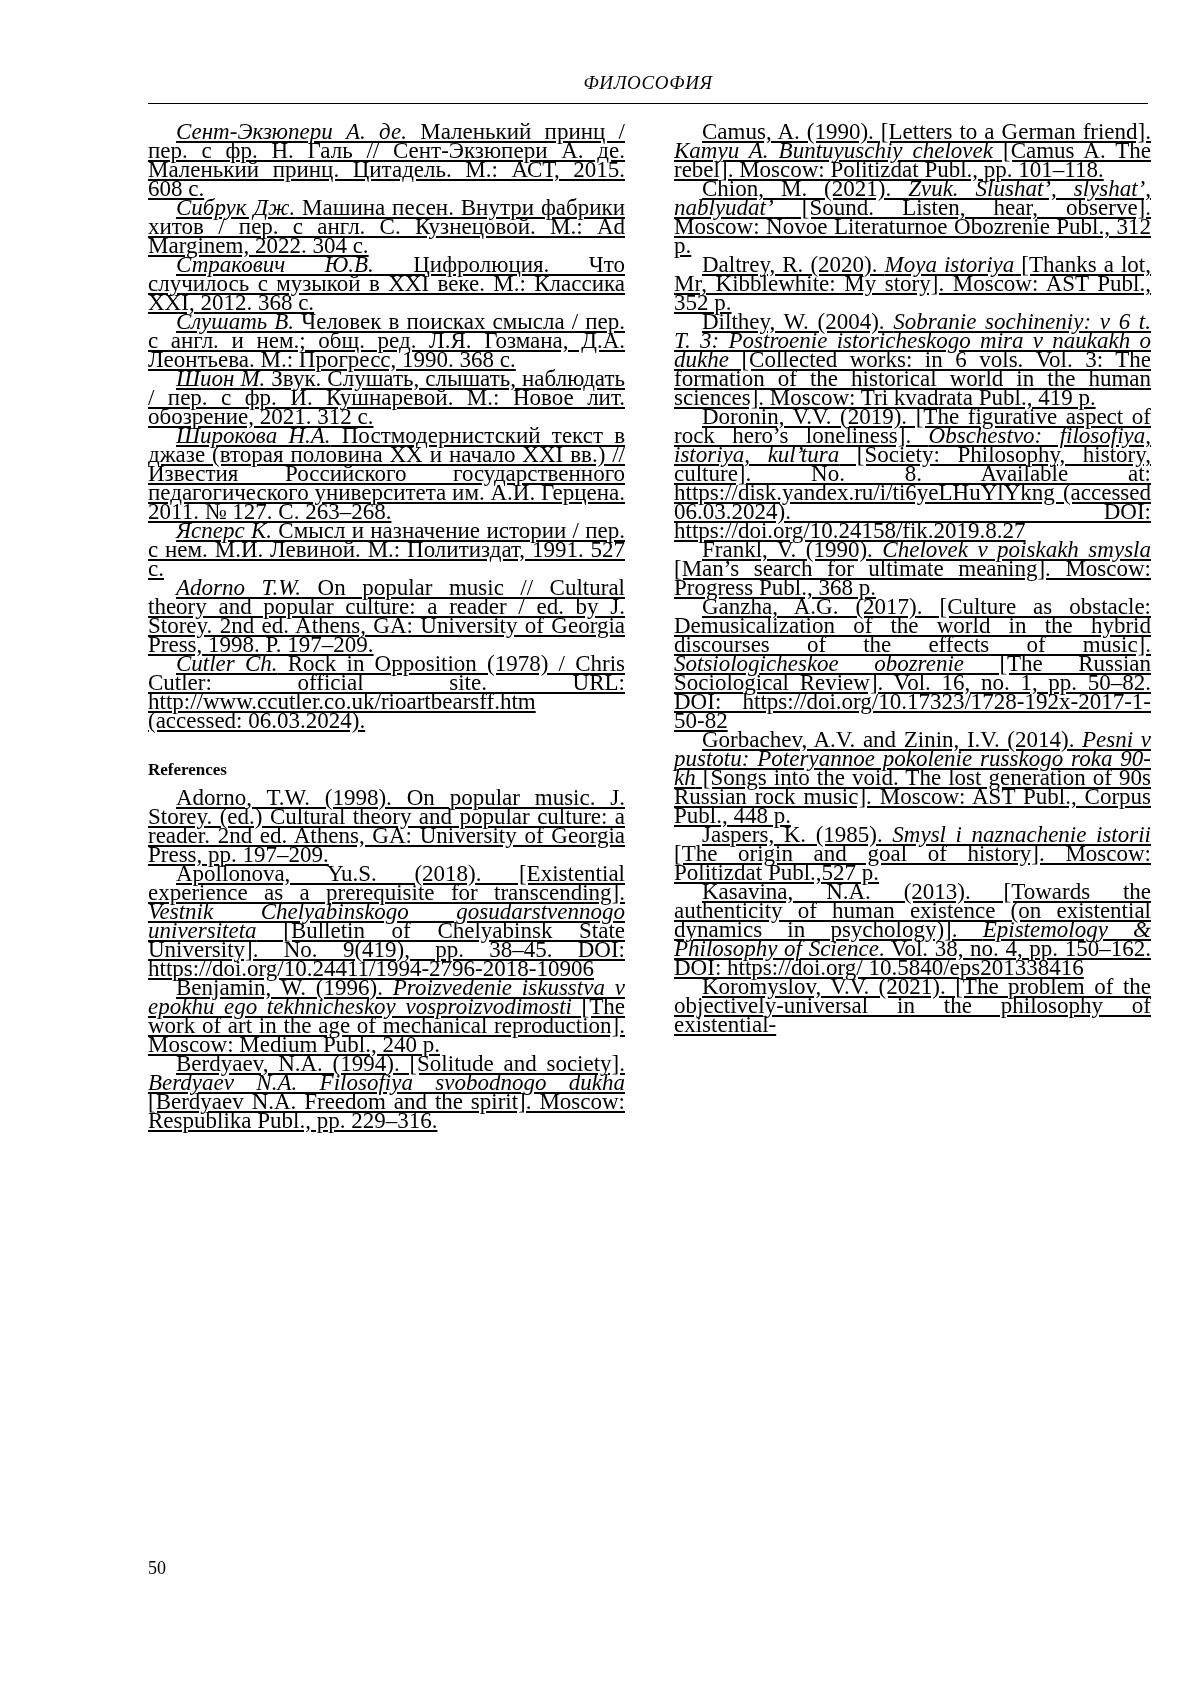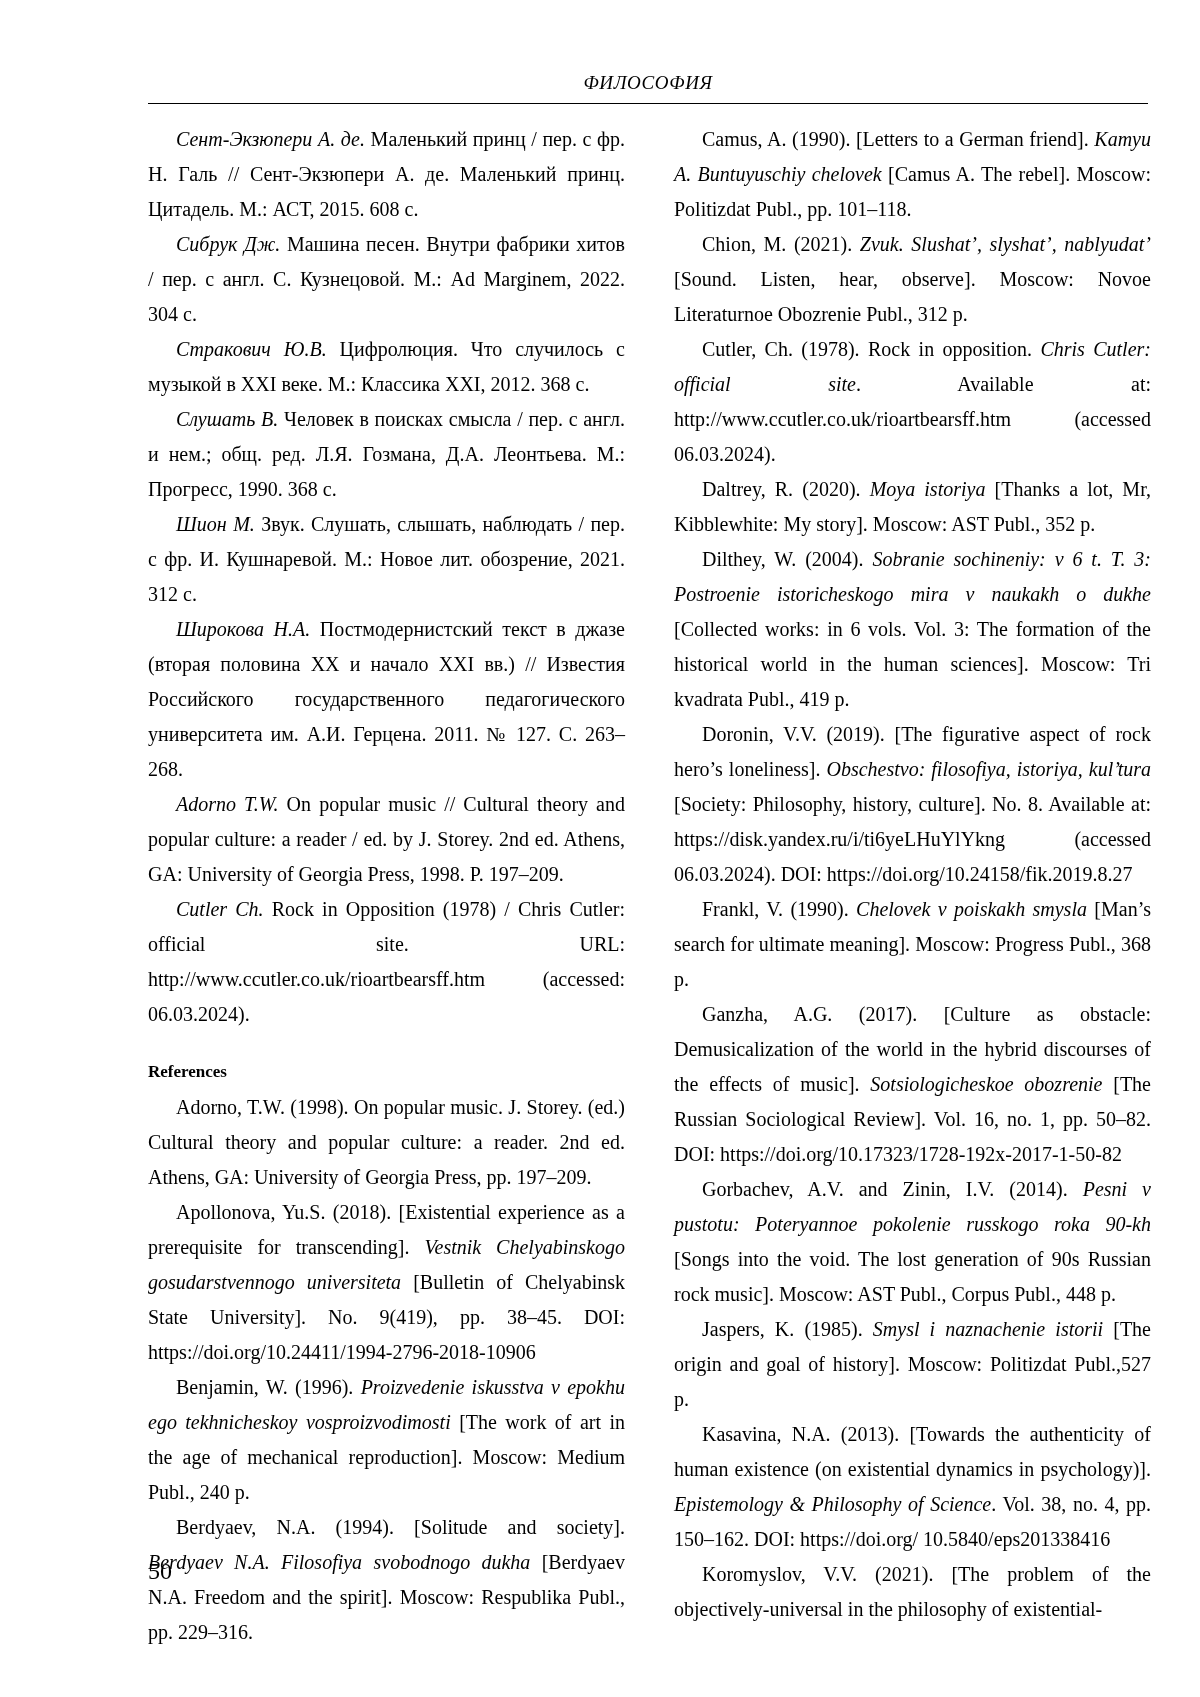--- a/index.html
+++ b/index.html
@@ -48,38 +48,39 @@
     width: 1003px;
     display: flex;
     gap: 49px;
   }
   .col {
     width: 477px;
   }
   p.ref {
     margin: 0;
     text-indent: 28px;
-    font-size: 20px;
-    line-height: 35px;
+    font-size: 23px;
+    line-height: 19px;
     text-align: justify;
     text-justify: inter-word;
     hyphens: none;
+    text-decoration: underline;
   }
   .it { font-style: italic; }
   h2.section {
     margin: 26px 0 4px 0;
     font-size: 17px;
     font-weight: bold;
     line-height: 27.6px;
   }
   .folio {
     position: absolute;
     left: 100px;
     top: 1558px;
-    font-size: 24px;
+    font-size: 18px;
   }
   
   p.ref { overflow-wrap: break-word; word-break: normal; }
 </style>
 </head>
 <body>
 
 <div class="page">
 
   <div class="running-head">ФИЛОСОФИЯ</div>
@@ -88,20 +89,21 @@
   <div class="columns">
 
     <div class="col">
 
       <p class="ref"><span class="it">Сент-Экзюпери А. де.</span><span> Маленький принц / пер. с фр. Н. Галь // Сент-Экзюпери А. де. Маленький принц. Цитадель. М.: АСТ, 2015. 608 с.</span></p>
       <p class="ref"><span class="it">Сибрук Дж.</span><span> Машина песен. Внутри фабрики хитов / пер. с англ. С. Кузнецовой. М.: Ad Marginem, 2022. 304 с.</span></p>
       <p class="ref"><span class="it">Стракович Ю.В.</span><span> Цифролюция. Что случилось с музыкой в XXI веке. М.: Классика XXI, 2012. 368 с.</span></p>
       <p class="ref"><span class="it">Слушать В.</span><span> Человек в поисках смысла / пер. с англ. и нем.; общ. ред. Л.Я. Гозмана, Д.А. Леонтьева. М.: Прогресс, 1990. 368 с.</span></p>
       <p class="ref"><span class="it">Шион М.</span><span> Звук. Слушать, слышать, наблюдать / пер. с фр. И. Кушнаревой. М.: Новое лит. обозрение, 2021. 312 с.</span></p>
       <p class="ref"><span class="it">Широкова Н.А.</span><span> Постмодернистский текст в джазе (вторая половина XX и начало XXI вв.) // Известия Российского государственного педагогического университета им. А.И. Герцена. 2011. № 127. С. 263–268.</span></p>
+      <p class="ref"><span class="it">Ясперс К.</span><span> Смысл и назначение истории / пер. с нем. М.И. Левиной. М.: Политиздат, 1991. 527 с.</span></p>
       <p class="ref"><span class="it">Adorno T.W.</span><span> On popular music // Cultural theory and popular culture: a reader / ed. by J. Storey. 2nd ed. Athens, GA: University of Georgia Press, 1998. P. 197–209.</span></p>
       <p class="ref"><span class="it">Cutler Ch.</span><span> Rock in Opposition (1978) / Chris Cutler: official site. URL: http://www.ccutler.co.uk/rioartbearsff.htm (accessed: 06.03.2024).</span></p>
 
       <h2 class="section">References</h2>
 
       <p class="ref"><span>Adorno, T.W. (1998). On popular music. J. Storey. (ed.) Cultural theory and popular culture: a reader. 2nd ed. Athens, GA: University of Georgia Press, pp. 197–209.</span></p>
 
       <p class="ref"><span>Apollonova, Yu.S. (2018). [Existential experience as a prerequisite for transcending]. </span><span class="it">Vestnik Chelyabinskogo gosudarstvennogo universiteta</span><span> [Bulletin of Chelyabinsk State University]. No. 9(419), pp. 38–45. DOI: https://doi.org/10.24411/1994-2796-2018-10906</span></p>
 
       <p class="ref"><span>Benjamin, W. (1996). </span><span class="it">Proizvedenie iskusstva v epokhu ego tekhnicheskoy vosproizvodimosti</span><span> [The work of art in the age of mechanical reproduction]. Moscow: Medium Publ., 240 p.</span></p>
@@ -109,21 +111,20 @@
       <p class="ref"><span>Berdyaev, N.A. (1994). [Solitude and society]. </span><span class="it">Berdyaev N.A. Filosofiya svobodnogo dukha</span><span> [Berdyaev N.A. Freedom and the spirit]. Moscow: Respublika Publ., pp. 229–316.</span></p>
 
     </div>
 
     <div class="col">
 
       <p class="ref"><span>Camus, A. (1990). [Letters to a German friend]. </span><span class="it">Kamyu A. Buntuyuschiy chelovek</span><span> [Camus A. The rebel]. Moscow: Politizdat Publ., pp. 101–118.</span></p>
 
       <p class="ref"><span>Chion, M. (2021). </span><span class="it">Zvuk. Slushat’, slyshat’, nablyudat’</span><span> [Sound. Listen, hear, observe]. Moscow: Novoe Literaturnoe Obozrenie Publ., 312 p.</span></p>
 
-      <p class="ref"><span>Cutler, Ch. (1978). Rock in opposition. </span><span class="it">Chris Cutler: official site</span><span>. Available at: http://www.ccutler.co.uk/rioartbearsff.htm (accessed 06.03.2024).</span></p>
 
       <p class="ref"><span>Daltrey, R. (2020). </span><span class="it">Moya istoriya</span><span> [Thanks a lot, Mr, Kibblewhite: My story]. Moscow: AST Publ., 352 p.</span></p>
 
       <p class="ref"><span>Dilthey, W. (2004). </span><span class="it">Sobranie sochineniy: v 6 t. T. 3: Postroenie istoricheskogo mira v naukakh o dukhe</span><span> [Collected works: in 6 vols. Vol. 3: The formation of the historical world in the human sciences]. Moscow: Tri kvadrata Publ., 419 p.</span></p>
 
       <p class="ref"><span>Doronin, V.V. (2019). [The figurative aspect of rock hero’s loneliness]. </span><span class="it">Obschestvo: filosofiya, istoriya, kul’tura</span><span> [Society: Philosophy, history, culture]. No. 8. Available at: https://disk.yandex.ru/i/ti6yeLHuYlYkng (accessed 06.03.2024). DOI: https://doi.org/10.24158/fik.2019.8.27</span></p>
 
       <p class="ref"><span>Frankl, V. (1990). </span><span class="it">Chelovek v poiskakh smysla</span><span> [Man’s search for ultimate meaning]. Moscow: Progress Publ., 368 p.</span></p>
 
       <p class="ref"><span>Ganzha, A.G. (2017). [Culture as obstacle: Demusicalization of the world in the hybrid discourses of the effects of music]. </span><span class="it">Sotsiologicheskoe obozrenie</span><span> [The Russian Sociological Review]. Vol. 16, no. 1, pp. 50–82. DOI: https://doi.org/10.17323/1728-192x-2017-1-50-82</span></p>

